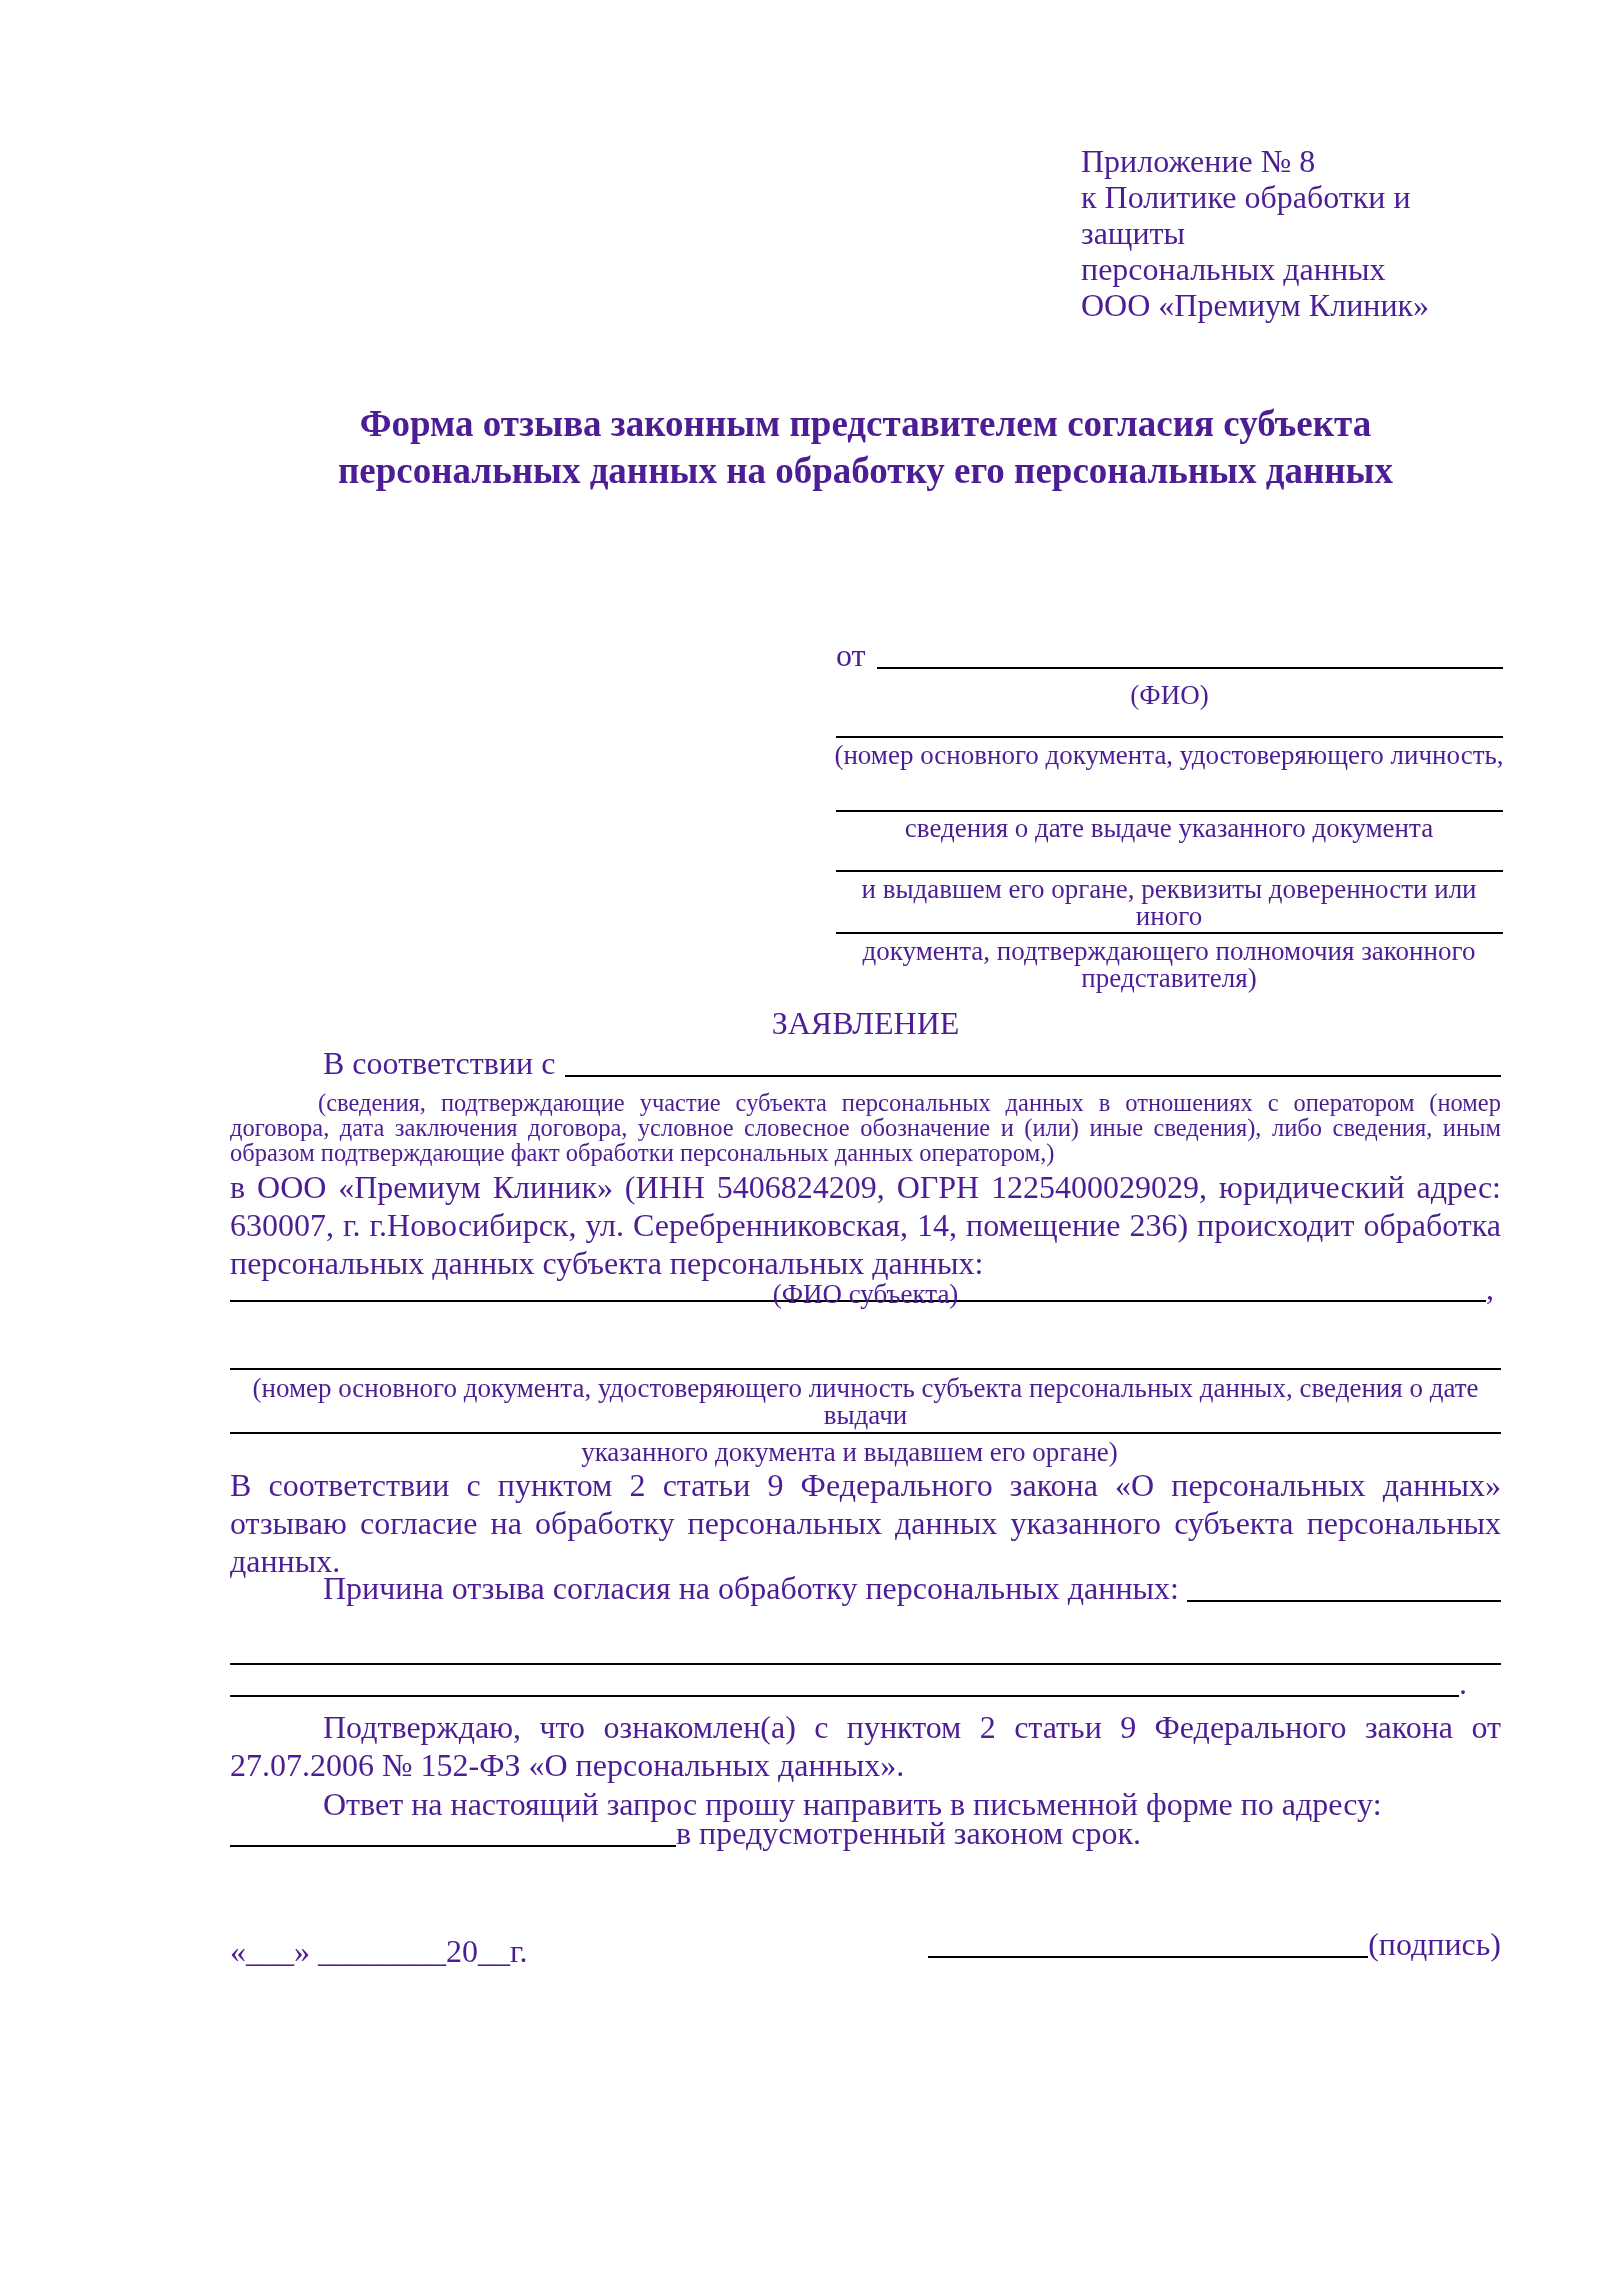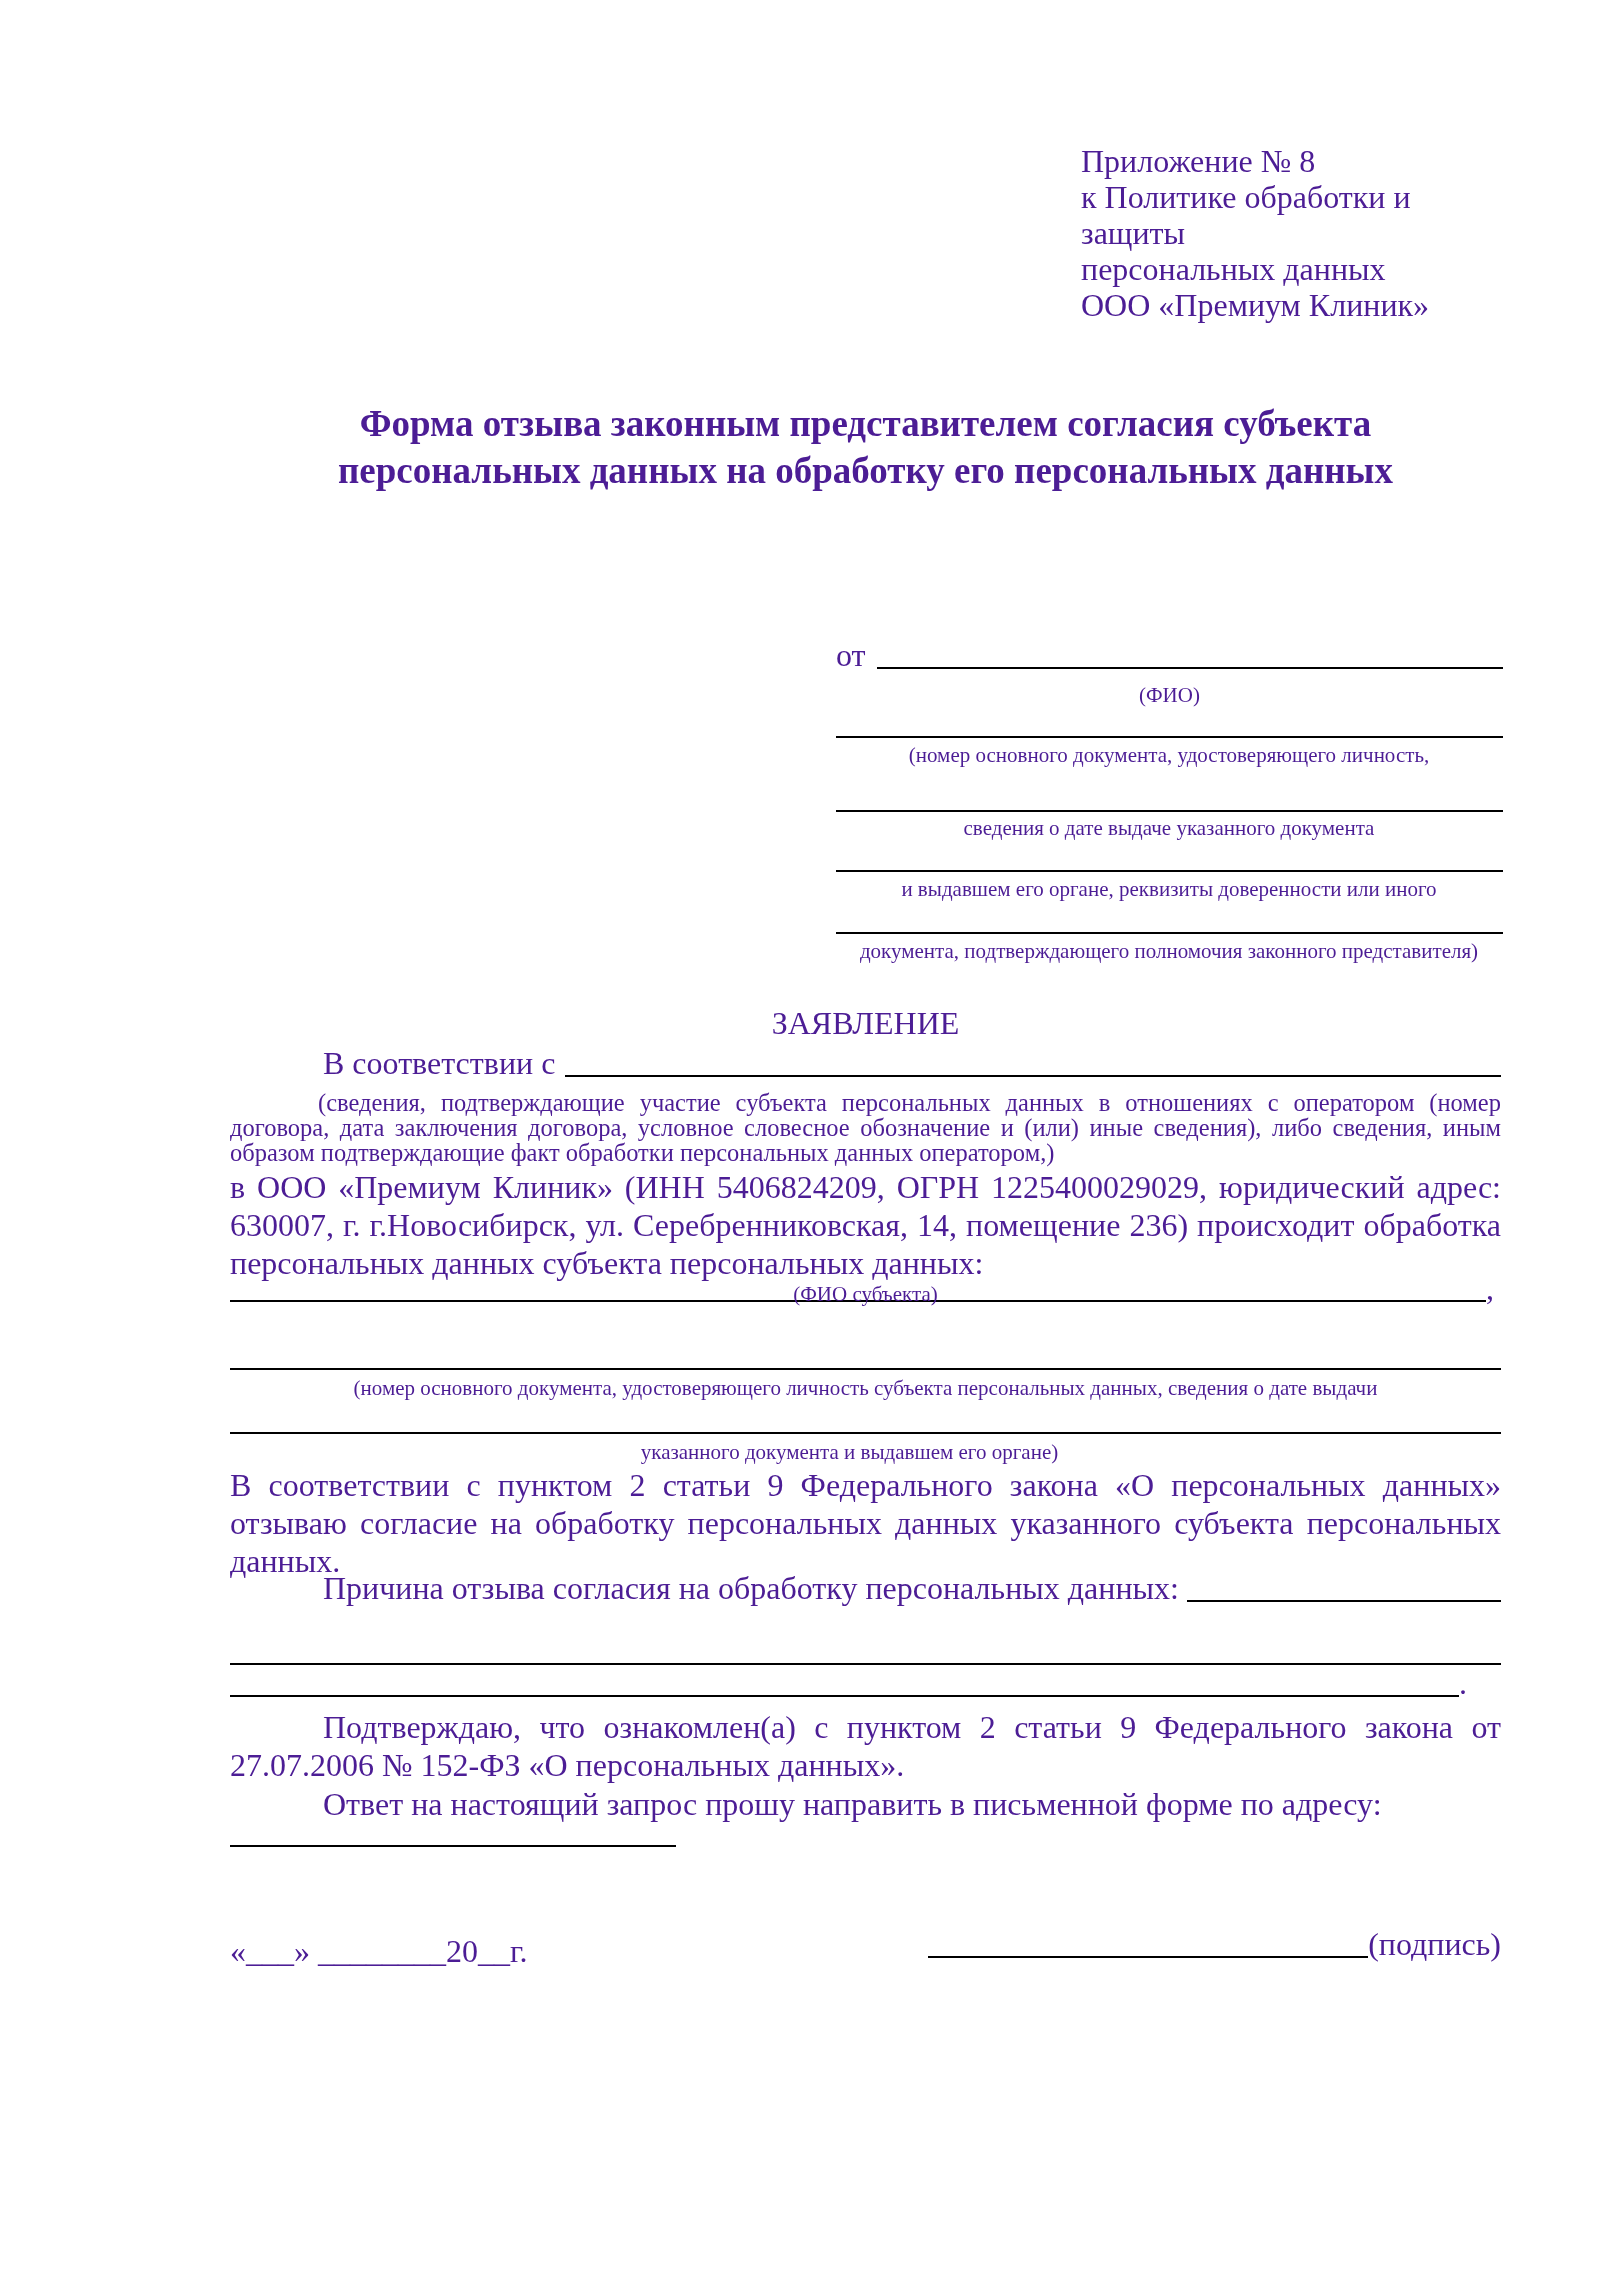--- a/index.html
+++ b/index.html
@@ -8,21 +8,21 @@
     width: 1621px;
     height: 2293px;
     margin: 0 auto;
     background: #ffffff;
     font-family: "Liberation Serif", "DejaVu Serif", serif;
     color: #4c1d95;
     overflow: hidden;
   }
   .abs { position: absolute; }
   .body-text { font-size: 32px; line-height: 37px; }
-  .small-caption { font-size: 21px; line-height: 26.5px; }
+  .small-caption { font-size: 27px; line-height: 26.5px; }
   .caption-para { font-size: 24.5px; line-height: 25px; }
   .title-text { font-size: 37px; line-height: 47px; font-weight: bold; text-align: center; }
   .center { text-align: center; }
   .just { text-align: justify; }
   .rule { border-bottom: 2.9px solid #000; height: 0; }
   .flex-row { display: flex; align-items: flex-end; }
   .fill { flex: 1 1 auto; border-bottom: 2.9px solid #000; margin-bottom: 4.9px; }
   .fill-fixed { border-bottom: 2.9px solid #000; margin-bottom: 4.9px; }
   .lead { white-space: nowrap; }
 </style>
@@ -98,20 +98,21 @@
     <span class="fill"></span>
     <span>.</span>
   </div>
 
   <div class="abs body-text just" style="left:230px; top:1708px; width:1271px; line-height:38px; text-indent:93px;">Подтверждаю, что ознакомлен(а) с пунктом 2 статьи 9 Федерального закона от 27.07.2006 № 152-ФЗ «О персональных данных».</div>
 
   <div class="abs body-text just" style="left:230px; top:1785px; width:1271px; line-height:38px; text-indent:93px;">Ответ на настоящий запрос прошу направить в письменной форме по адресу:</div>
 
   <div class="abs flex-row body-text" style="left:230px; top:1819px; width:1271px; height:33px;">
     <span class="fill-fixed" style="width:446px;"></span>
+    <span>в предусмотренный законом срок.</span>
   </div>
 
   <div class="abs body-text" style="left:230px; top:1933px;">«___» ________20__г.</div>
 
   <div class="abs flex-row body-text" style="left:928px; top:1927px; width:573px; height:36px;">
     <span class="fill"></span>
     <span>(подпись)</span>
   </div>
 
 </div>

